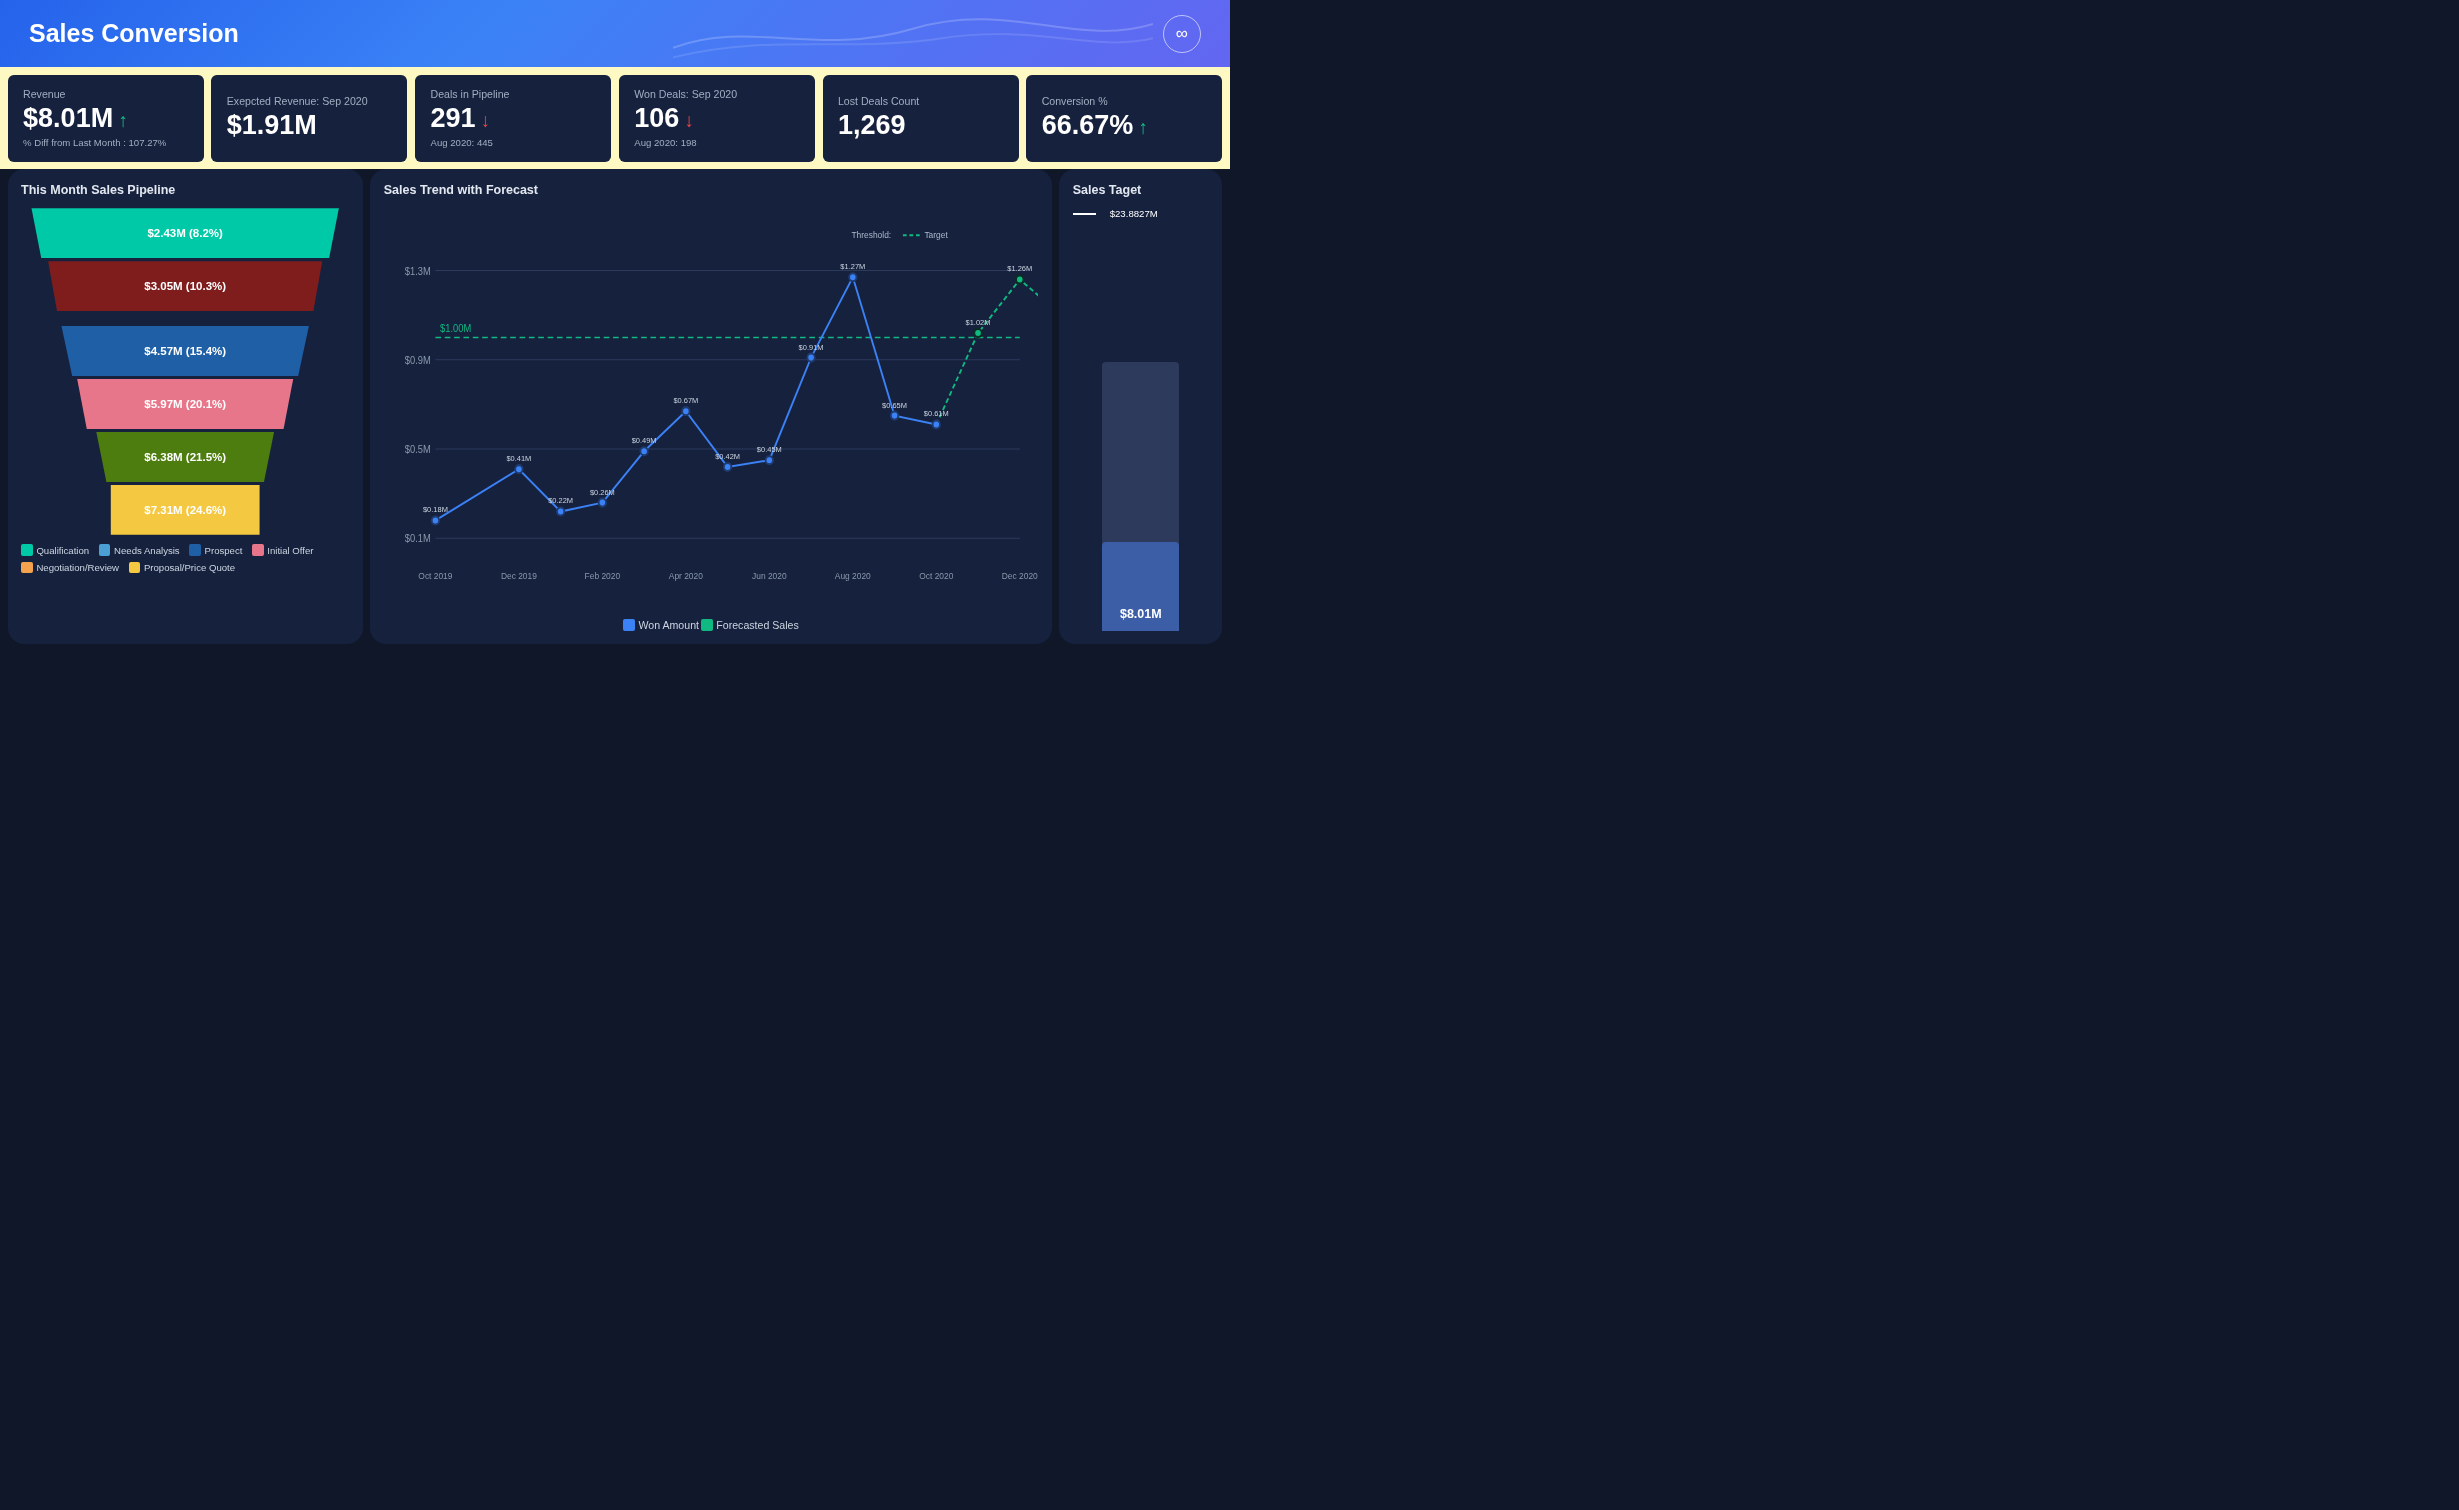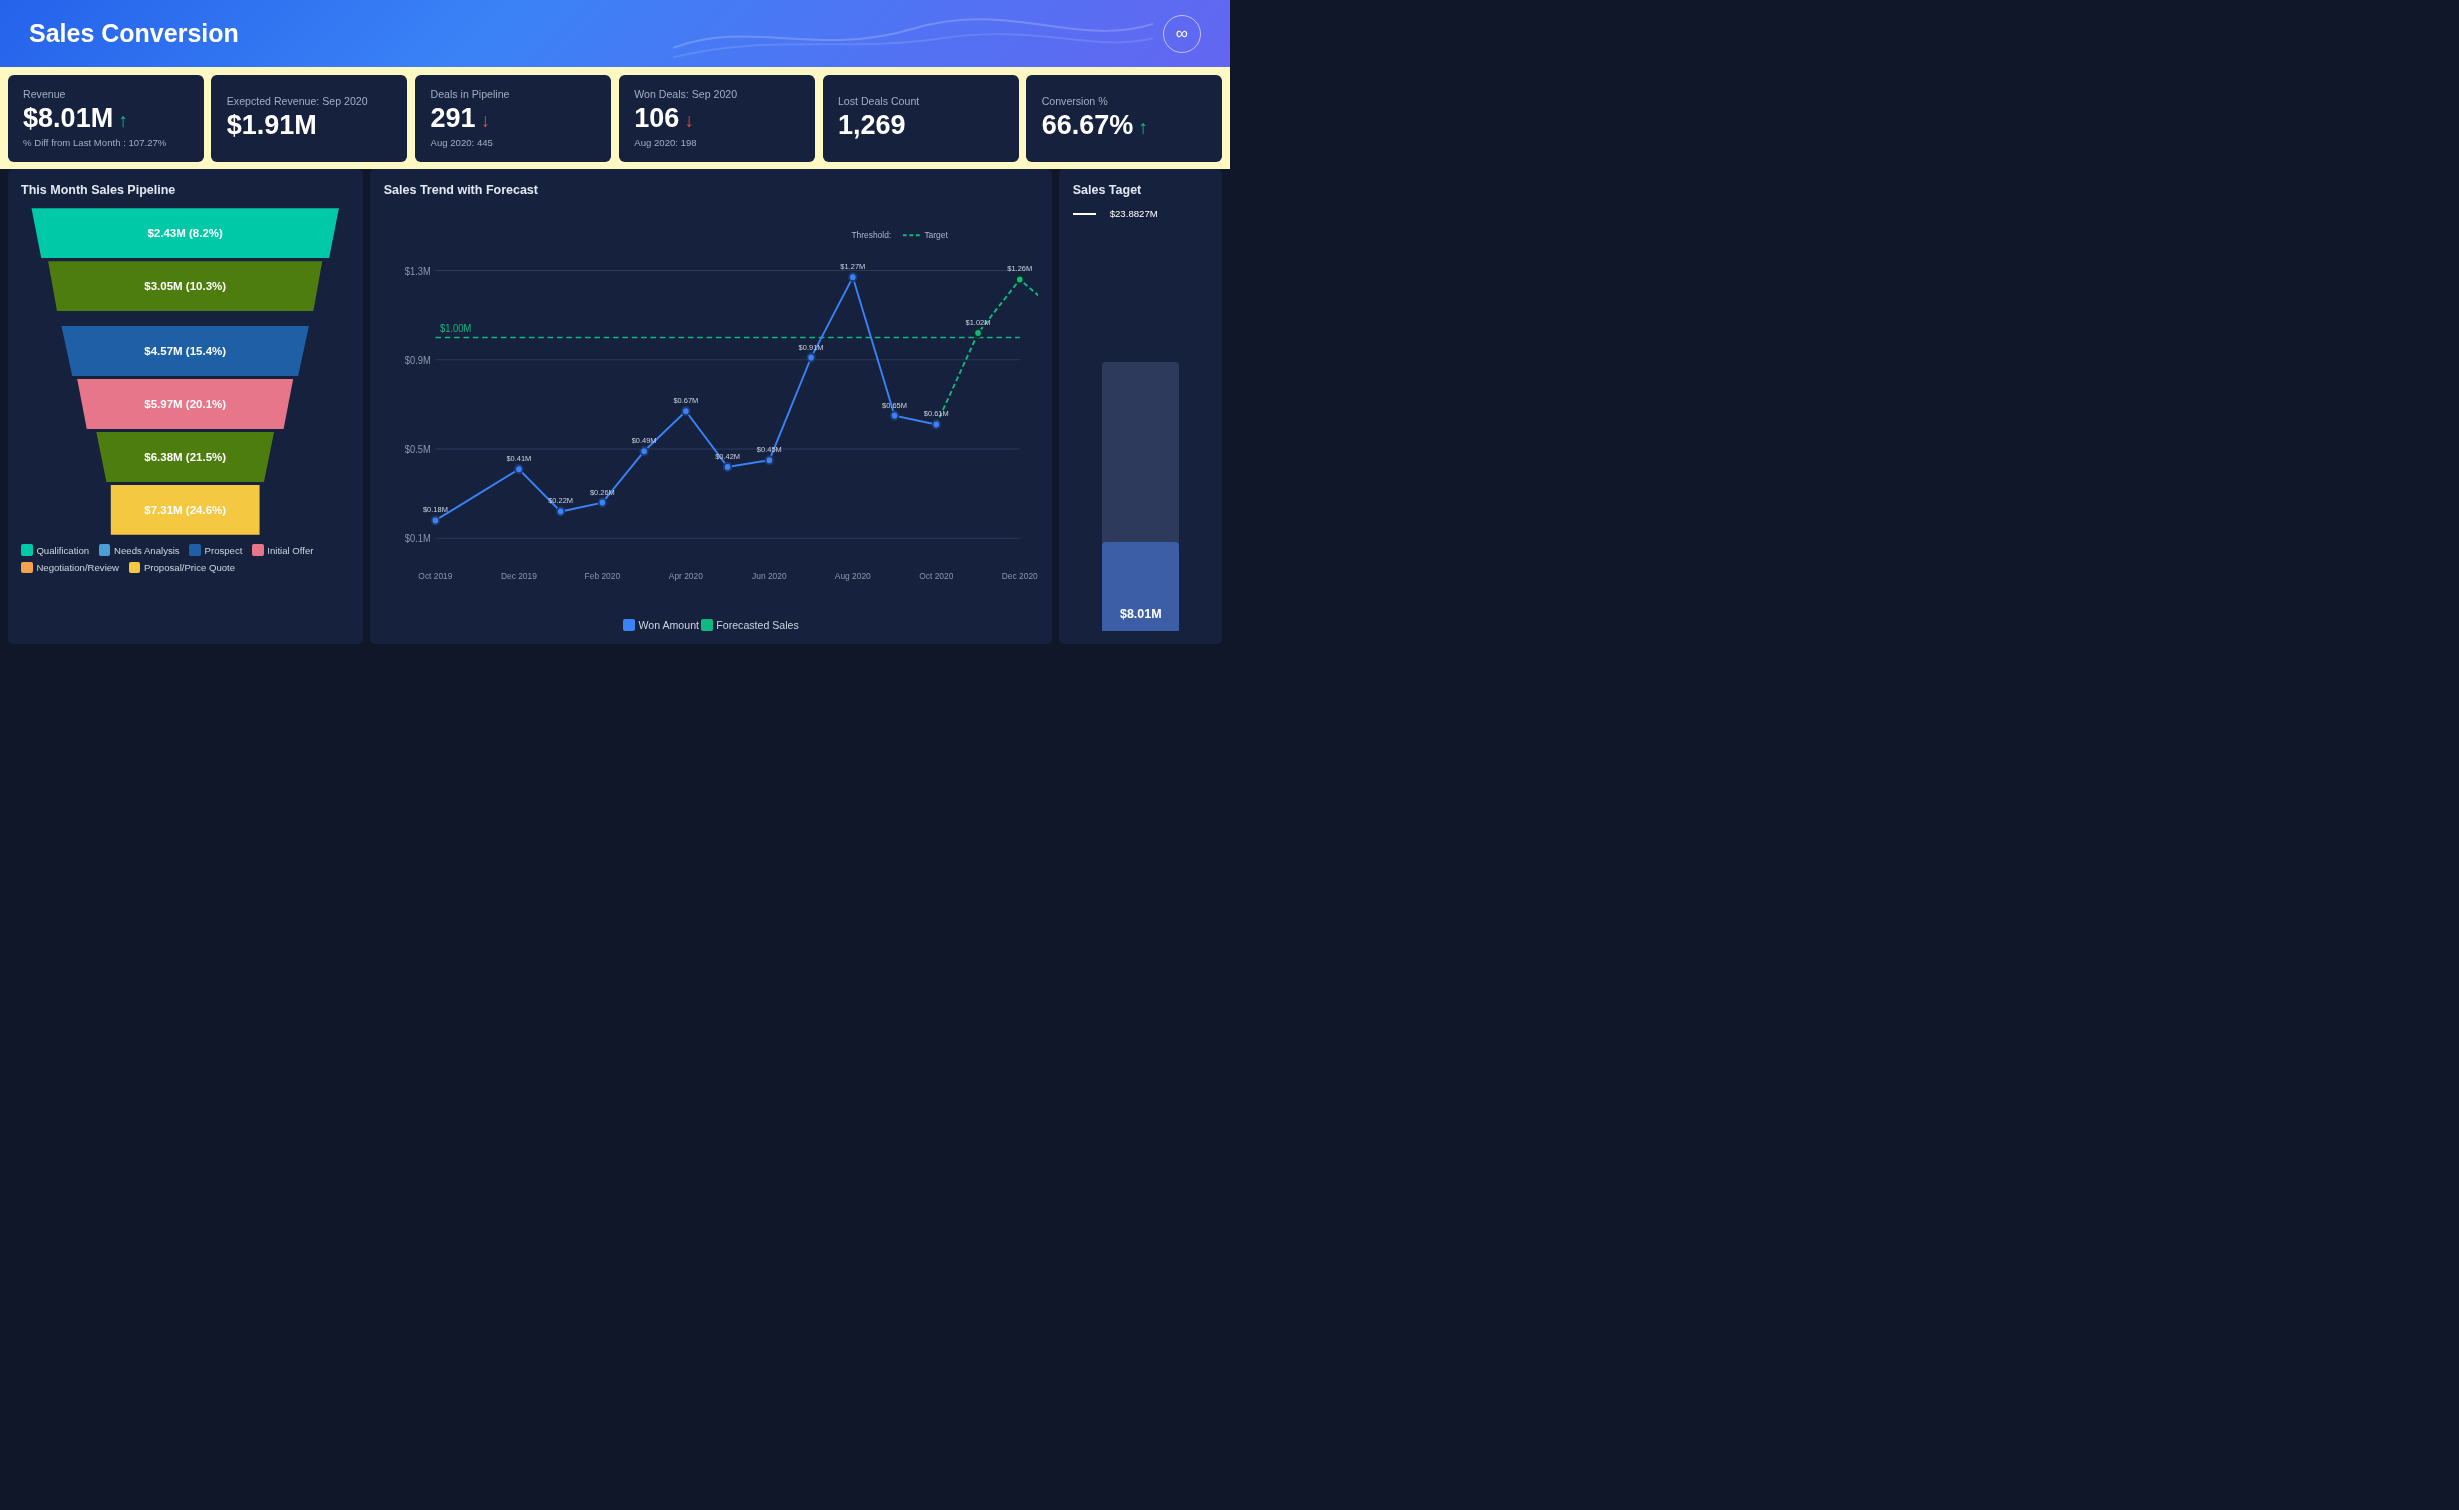--- a/index.html
+++ b/index.html
@@ -87,21 +87,21 @@
     
     .main-row {
       display: grid;
       grid-template-columns: 355px 1fr 163px;
       gap: 7.7px;
       padding: 0 7.7px 7.7px 7.7px;
     }
 
     .panel {
       background: #16213e;
-      border-radius: 5px;
+      border-radius: 16px;
       padding: 13.4px;
     }
     .panel-title {
       font-size: 12.5px;
       font-weight: 600;
       color: #e2e8f0;
       margin-bottom: 11.5px;
     }
 
     
@@ -261,21 +261,21 @@
     </div>
   </div>
 </div>
 
 <div class="main-row">
 
   <div class="panel">
     <div class="panel-title">This Month Sales Pipeline</div>
     <div class="funnel-container" id="funnel-slices">
         <div class="funnel-slice" style="background: rgb(0, 201, 167); width: 327px;">$2.43M (8.2%)</div>
-        <div class="funnel-slice" style="background: #4d7c0f; width: 298px;">$3.05M (10.3%)</div>
+        <div class="funnel-slice" style="background: #7f1d1d; width: 298px;">$3.05M (10.3%)</div>
         <div class="funnel-slice" style="background: rgb(30, 95, 166); width: 269px;">$4.57M (15.4%)</div>
         <div class="funnel-slice" style="background: rgb(232, 118, 138); width: 240px;">$5.97M (20.1%)</div>
         <div class="funnel-slice" style="background: #4d7c0f; width: 202px;">$6.38M (21.5%)</div>
         <div class="funnel-slice" style="background: rgb(245, 200, 66); width: 173px;">$7.31M (24.6%)</div>
       </div>
     <div class="funnel-legend" id="funnel-legend">
         <div class="legend-item">
           <div class="legend-dot" style="background:#00c9a7;"></div>
           <span>Qualification</span>
         </div>

